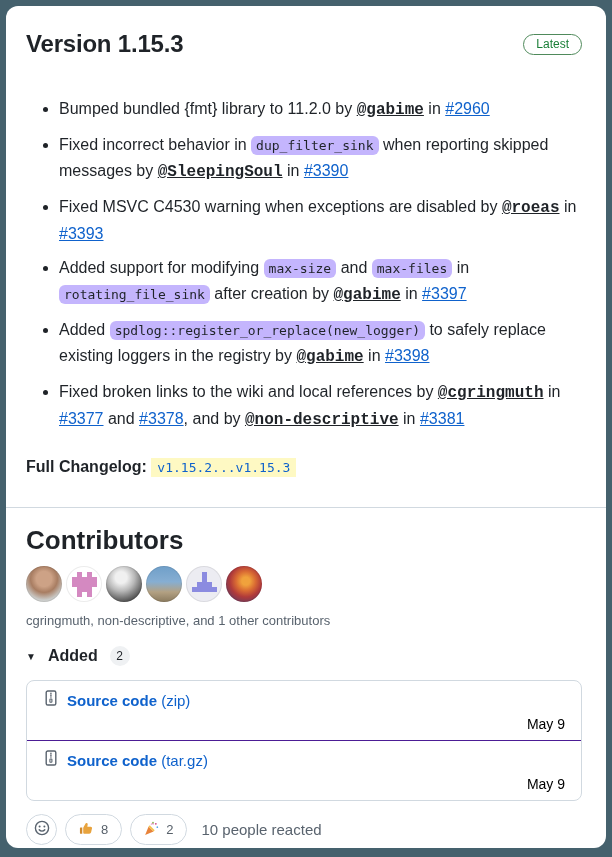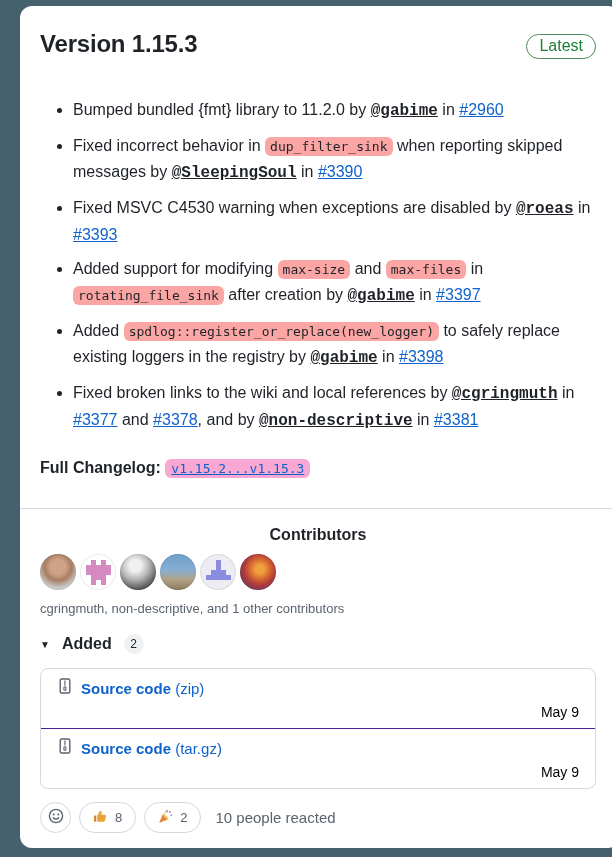--- a/index.html
+++ b/index.html
@@ -3,69 +3,69 @@
 <meta charset="utf-8">
 <style>
   * { box-sizing: border-box; margin: 0; padding: 0; }
   html, body { width: 612px; height: 857px; }
   body {
     font-family: "Liberation Sans", sans-serif;
     background: #45616d;
     color: #1f2328;
     overflow: hidden;
   }
-  .frame { width: 612px; height: 857px; padding: 6px 6px 9px 20px; }
+  .frame { width: 612px; height: 857px; padding: 6px 6px 9px 6px; }
   .card {
     background: #ffffff;
     border-radius: 12px;
     width: 600px;
     height: 842px;
     overflow: hidden;
   }
   
   .release-header {
     display: flex; align-items: flex-start; justify-content: space-between;
     padding: 24px 24px 0 20px;
   }
   .release-title { font-size: 24px; font-weight: 700; letter-spacing: -0.2px; }
   .latest-badge {
     margin-top: 4px;
-    font-size: 16px; font-weight: 500; color: #1a7f37;
+    font-size: 12px; font-weight: 500; color: #1a7f37;
     border: 1px solid #4f8a5b; border-radius: 999px;
     padding: 3px 12px 4px; line-height: 1; background: #fff;
   }
   
   .md { padding: 0 24px 0 20px; font-size: 16px; }
   .md ul { margin: 38px 0 0 0; padding-left: 33px; }
   .md li { margin-bottom: 9px; line-height: 25px; }
   .md li::marker { color: #1f2328; }
   a { cursor: pointer; }
   .mention { font-weight: 700; color: #1f2328; text-decoration: underline; font-family: Liberation Mono, monospace; }
   .issue-link { color: #0f62cc; text-decoration: underline; }
   .code-chip {
     font-family: "DejaVu Sans Mono", monospace;
     font-size: 13px;
-    background: #fca5a5;
+    background: #c4b5fd;
     border-radius: 6px;
     padding: 2px 5px;
     white-space: nowrap;
   }
   .full-changelog { margin-top: 21px; line-height: 25px; }
   .full-changelog .label { font-weight: 700; }
   .changelog-compare {
     font-family: "DejaVu Sans Mono", monospace;
-    font-size: 13px; color: #0f62cc; text-decoration: underline;
-    background: #f9a8d4; border-radius: 6px; padding: 2px 6px;
+    font-size: 13px; color: #0f62cc; 
+    background: #fef9c3; border-radius: 0; padding: 2px 6px;
   }
   .thanks-line { margin-top: 20px; line-height: 25px; }
   
   .divider { border-top: 1px solid #d1d9e0; margin-top: 27px; }
   
   .contributors { padding: 17px 24px 0 20px; }
-  .contributors h2 { font-size: 16px; font-weight: 700; text-align: center; }
+  .contributors h2 { font-size: 26px; font-weight: 700; }
   .avatar-row { display: flex; gap: 4px; margin-top: 10px; }
   .avatar {
     width: 36px; height: 36px; border-radius: 50%;
     position: relative; overflow: hidden; cursor: pointer;
     box-shadow: 0 0 0 1px rgba(0,0,0,0.08) inset;
   }
   .avatar i { position: absolute; left: 0; top: 0; width: 5px; height: 5px; background: transparent; }
   .av-photo-man { background: radial-gradient(circle at 50% 36%, #cda286 26%, #a87d62 46%, #cbccca 72%, #dddedd 100%); }
   .av-identicon-pink { background: #ffffff; }
   .av-identicon-pink i { box-shadow:

